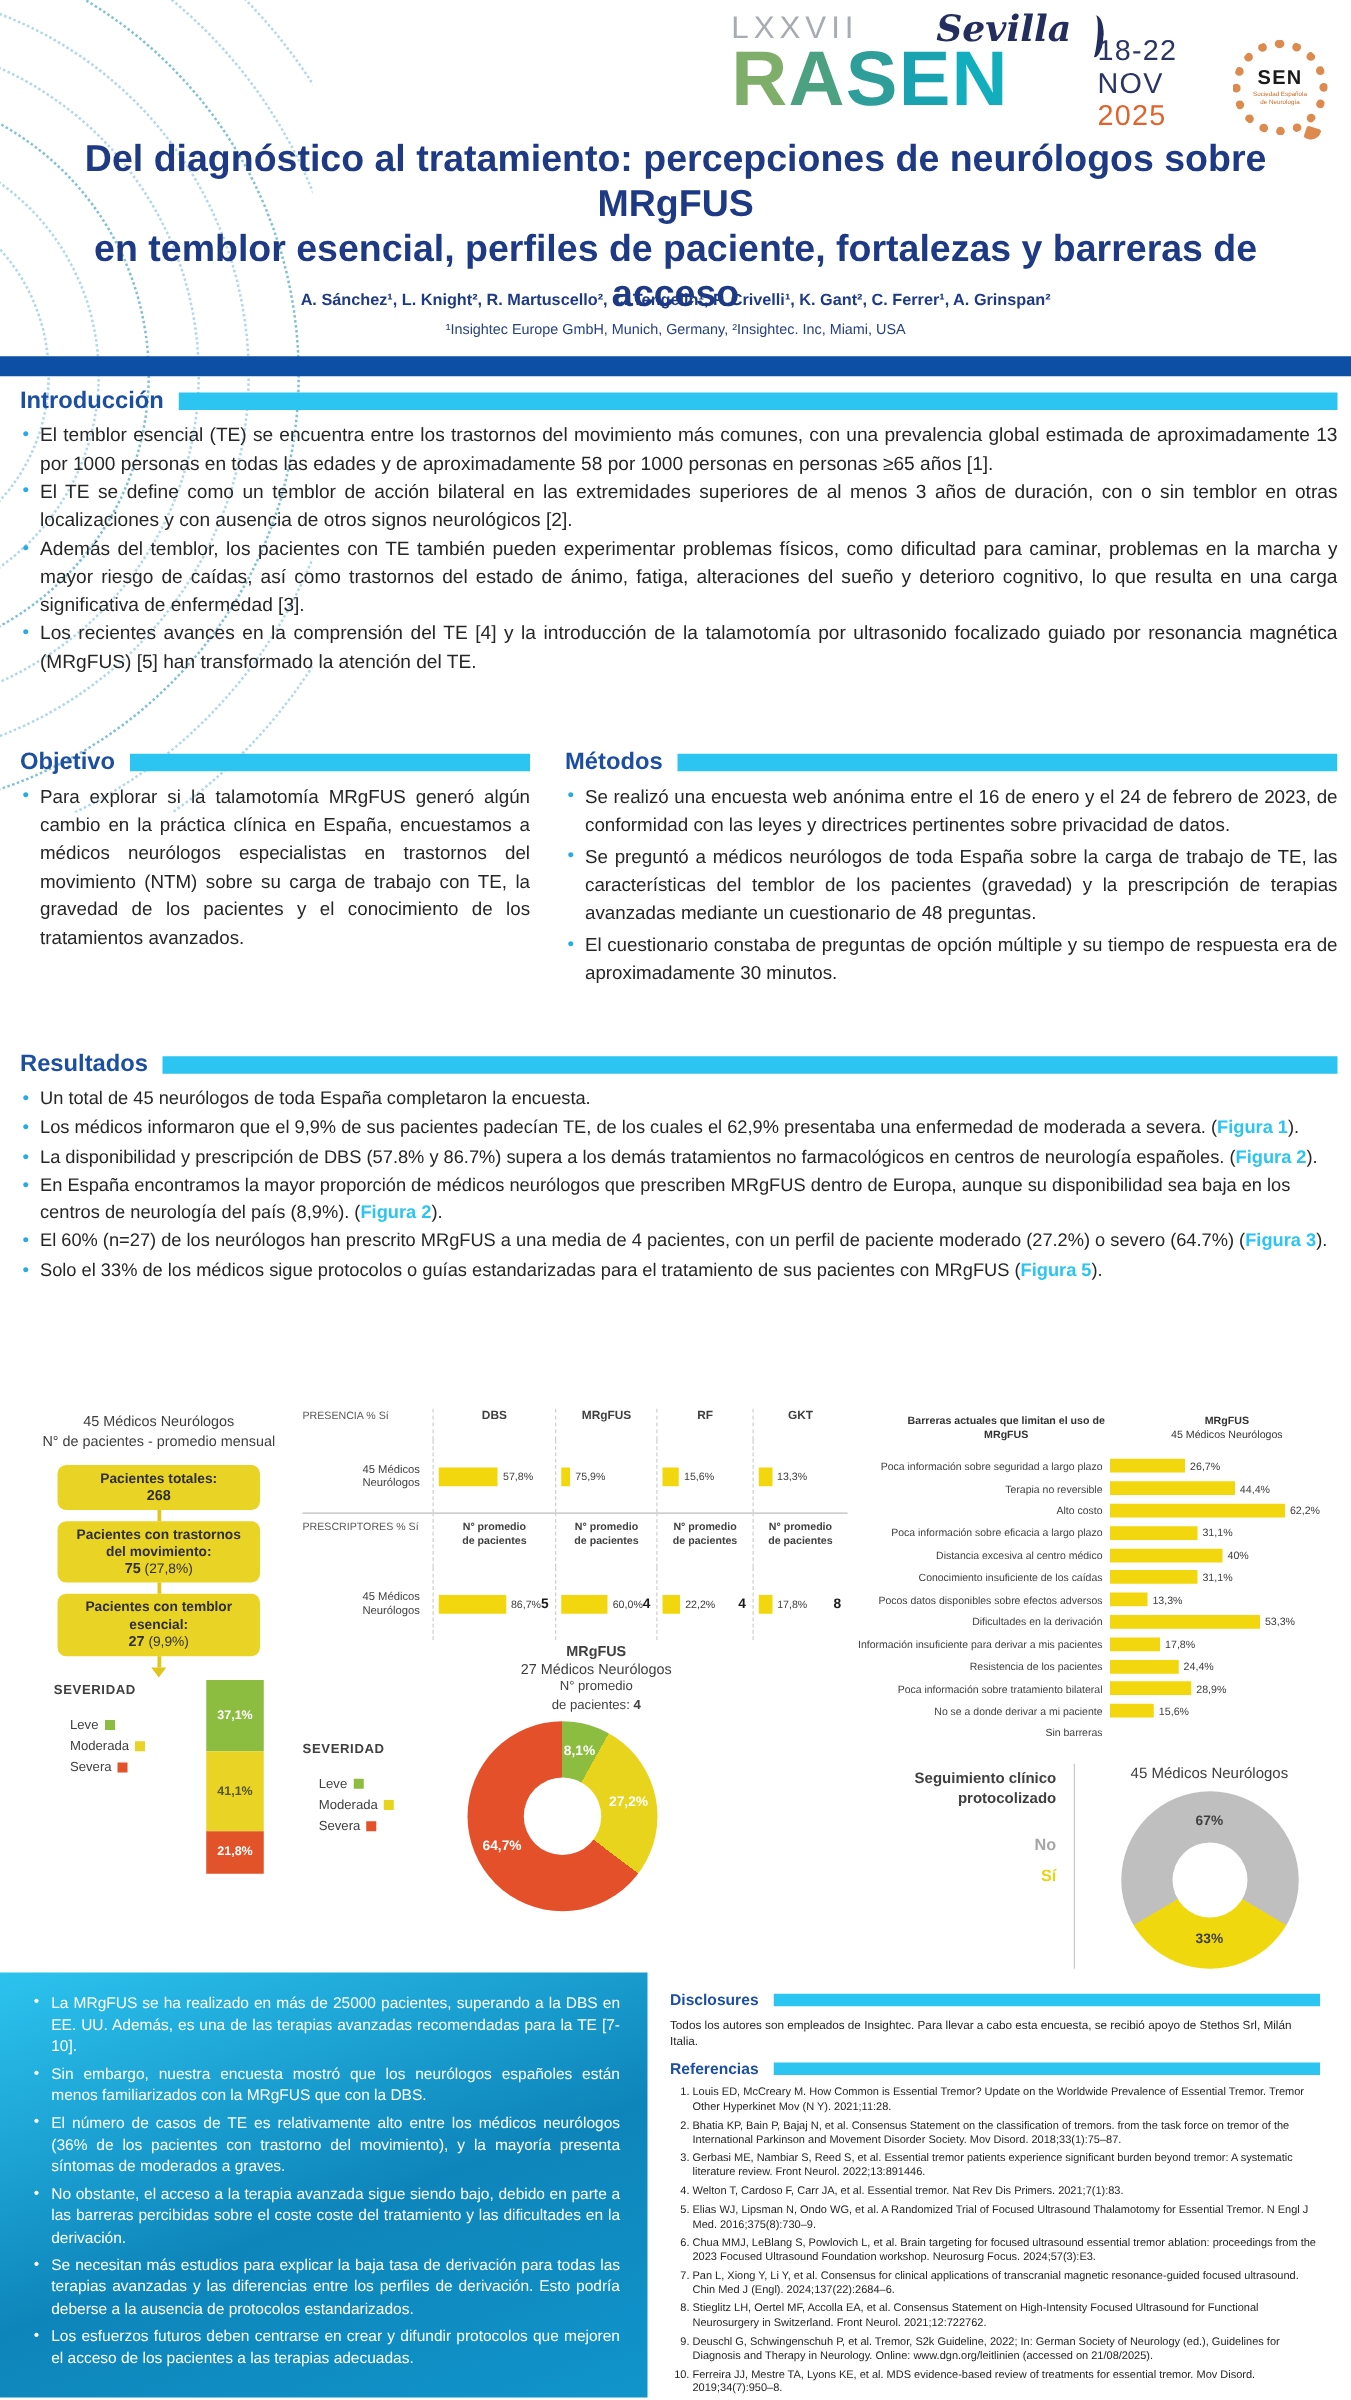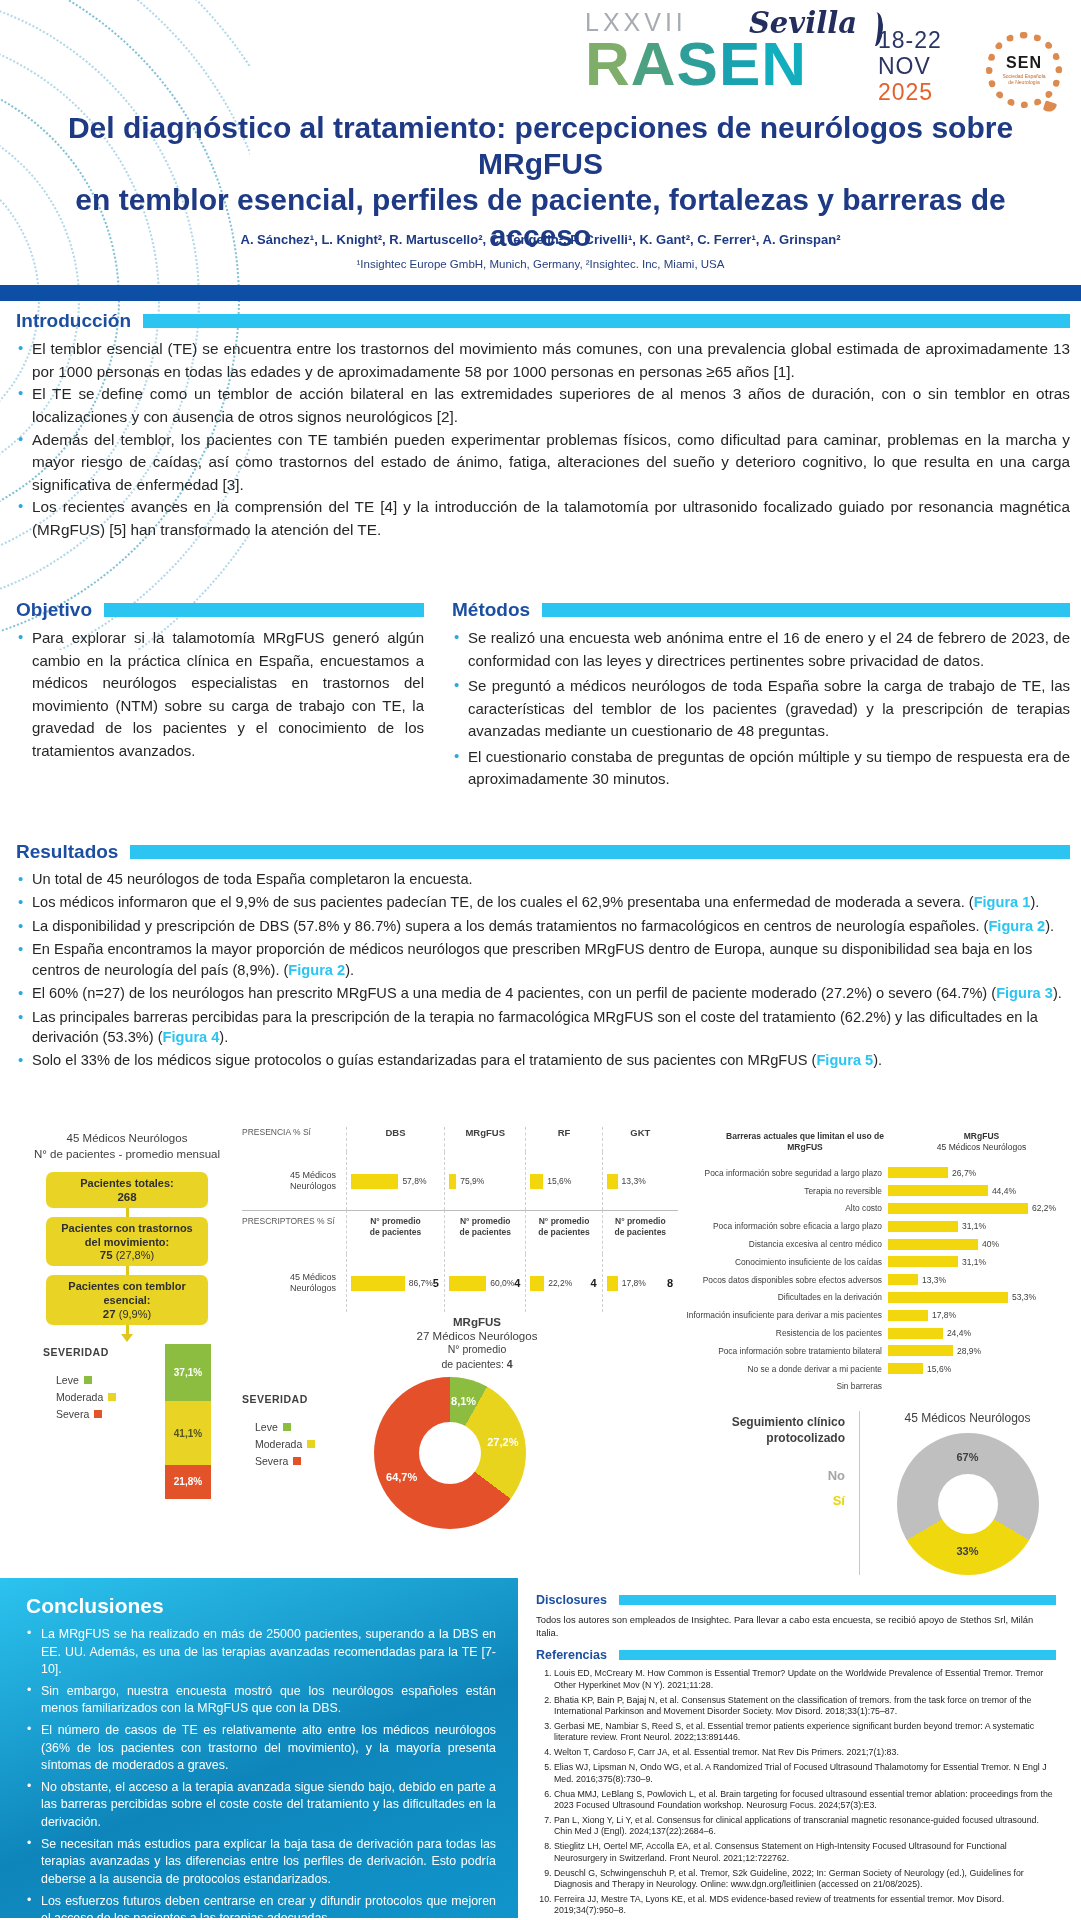--- a/index.html
+++ b/index.html
@@ -230,21 +230,20 @@
       <div class="sec-head">
         <span class="sec-title">Resultados</span>
         <span class="sec-rule"></span>
       </div>
       <ul class="bullets">
           <li><span>Un total de 45 neurólogos de toda España completaron la encuesta.</span></li>
           <li><span>Los médicos informaron que el 9,9% de sus pacientes padecían TE, de los cuales el 62,9% presentaba una enfermedad de moderada a severa. (</span><span class="fig-ref">Figura 1</span><span>).</span></li>
           <li><span>La disponibilidad y prescripción de DBS (57.8% y 86.7%) supera a los demás tratamientos no farmacológicos en centros de neurología españoles. (</span><span class="fig-ref">Figura 2</span><span>).</span></li>
           <li><span>En España encontramos la mayor proporción de médicos neurólogos que prescriben MRgFUS dentro de Europa, aunque su disponibilidad sea baja en los centros de neurología del país (8,9%). (</span><span class="fig-ref">Figura 2</span><span>).</span></li>
           <li><span>El 60% (n=27) de los neurólogos han prescrito MRgFUS a una media de 4 pacientes, con un perfil de paciente moderado (27.2%) o severo (64.7%) (</span><span class="fig-ref">Figura 3</span><span>).</span></li>
-          <li><span>Las principales barreras percibidas para la prescripción de la terapia no farmacológica MRgFUS son el coste del tratamiento (62.2%) y las dificultades en la derivación (53.3%) (</span><span class="fig-ref">Figura 4</span><span>).</span></li>
           <li><span>Solo el 33% de los médicos sigue protocolos o guías estandarizadas para el tratamiento de sus pacientes con MRgFUS (</span><span class="fig-ref">Figura 5</span><span>).</span></li>
         </ul>
     </section>
   </div>
 
   <div class="figures">
 
     <div class="figcol1">
       <div class="fig1">
         <div class="f1-title">
@@ -507,21 +506,20 @@
               <div class="donut-label" style="left: 71px; top: 24px; color: rgb(64, 64, 64);">67%</div>
               <div class="donut-label" style="left: 71px; top: 118px; color: rgb(64, 64, 64);">33%</div>
             </div>
         </div>
       </div>
     </div>
   </div>
 
   <div class="bottom">
     <section class="conclusions">
-      <div class="conc-title">Conclusiones</div>
       <ul>
           <li><span>La MRgFUS se ha realizado en más de 25000 pacientes, superando a la DBS en EE. UU. Además, es una de las terapias avanzadas recomendadas para la TE [7-10].</span></li>
           <li><span>Sin embargo, nuestra encuesta mostró que los neurólogos españoles están menos familiarizados con la MRgFUS que con la DBS.</span></li>
           <li><span>El número de casos de TE es relativamente alto entre los médicos neurólogos (36% de los pacientes con trastorno del movimiento), y la mayoría presenta síntomas de moderados a graves.</span></li>
           <li><span>No obstante, el acceso a la terapia avanzada sigue siendo bajo, debido en parte a las barreras percibidas sobre el coste coste del tratamiento y las dificultades en la derivación.</span></li>
           <li><span>Se necesitan más estudios para explicar la baja tasa de derivación para todas las terapias avanzadas y las diferencias entre los perfiles de derivación. Esto podría deberse a la ausencia de protocolos estandarizados.</span></li>
           <li><span>Los esfuerzos futuros deben centrarse en crear y difundir protocolos que mejoren el acceso de los pacientes a las terapias adecuadas.</span></li>
         </ul>
     </section>
     <div class="rbottom">

